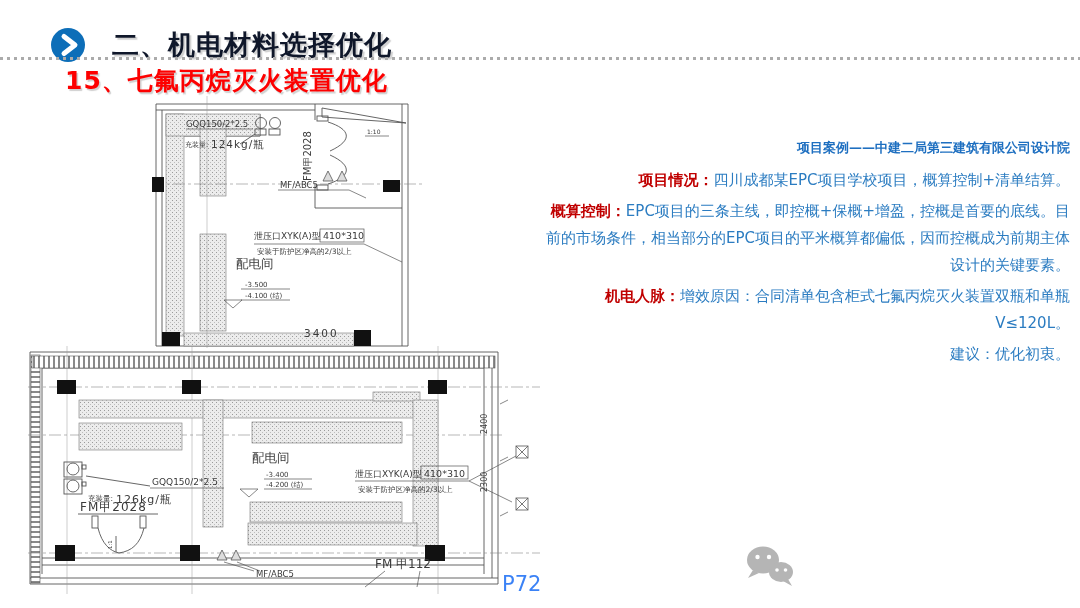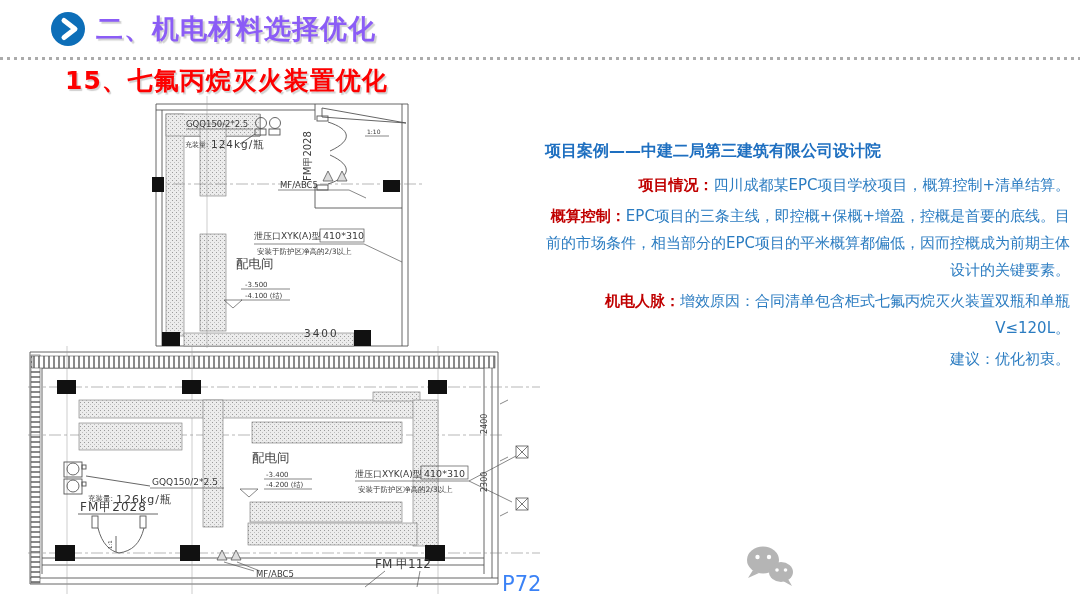--- a/index.html
+++ b/index.html
@@ -5,35 +5,35 @@
   html,body{margin:0;padding:0;}
   body{
     width:1080px;height:608px;position:relative;overflow:hidden;background:#ffffff;
     font-family:"DejaVu Sans","Liberation Sans",sans-serif;
   }
   .slide{position:absolute;inset:0;}
   
   .hdr{position:absolute;left:50px;top:11px;display:flex;align-items:center;gap:10px;}
   .hdr .bullet svg{display:block;}
   .hdr h1{
-    margin:0;font-size:27px;font-weight:bold;color:#8b5cf6;letter-spacing:1px;
+    margin:16px;font-size:27px;font-weight:bold;color:#0f172a;letter-spacing:1px;
     text-shadow:2px 2px 1px rgba(150,150,150,.45);
   }
   .dotted-rule{
     position:absolute;top:57px;left:0;width:1080px;height:3px;
     background-image:repeating-linear-gradient(90deg,#ababab 0 3px,transparent 3px 7px);
   }
   .slide-title{
     position:absolute;top:64px;left:65px;width:1015px;margin:0;text-align:left;
     font-size:25px;font-weight:bold;color:#fd0000;letter-spacing:1px;
     text-shadow:1.5px 1.5px 1px rgba(120,120,120,.35);
   }
   
   .case{position:absolute;left:545px;top:138px;width:525px;}
-  .case h3{margin:0 0 8px;text-align:left;font-size:16px;font-weight:bold;color:#1e6fc0;line-height:1.6;}
+  .case h3{margin:0 0 8px;text-align:right;font-size:13px;font-weight:bold;color:#1e6fc0;line-height:1.6;}
   .case p{margin:0 0 4px;font-size:15px;line-height:1.8;text-align:right;}
   .case .lbl{color:#c00000;font-weight:bold;}
   .case .txt{color:#2b7cc1;}
   
   .plan-top{position:absolute;left:152px;top:96px;}
   .plan-bottom{position:absolute;left:28px;top:346px;}
   svg text{font-family:"DejaVu Sans","Liberation Sans",sans-serif;fill:#3a3a3a;}
   
   .page-num{position:absolute;left:502px;top:572px;font-size:21px;font-weight:normal;color:#3b82f6;}
   .watermark{position:absolute;left:744px;top:544px;display:flex;align-items:flex-start;gap:13px;flex-direction:column;}

